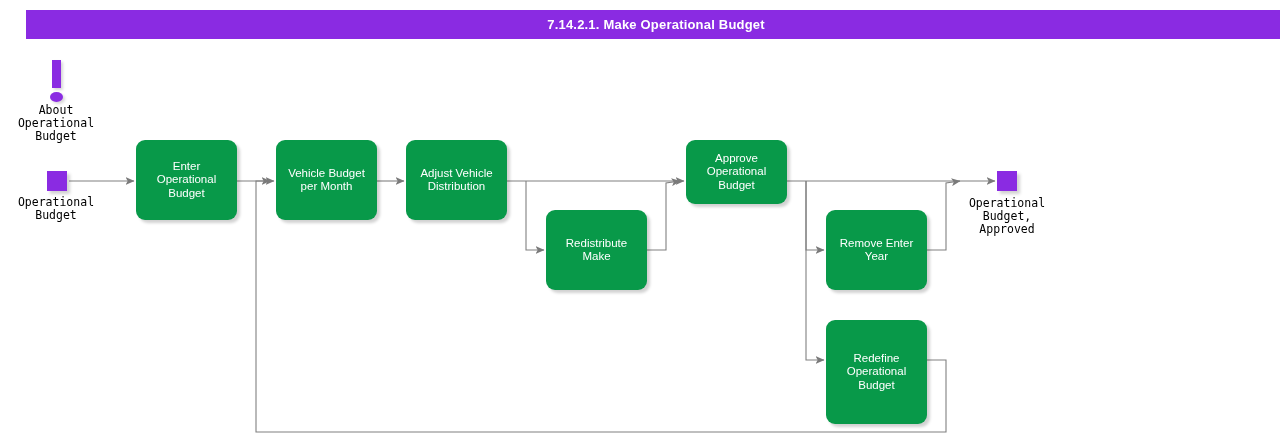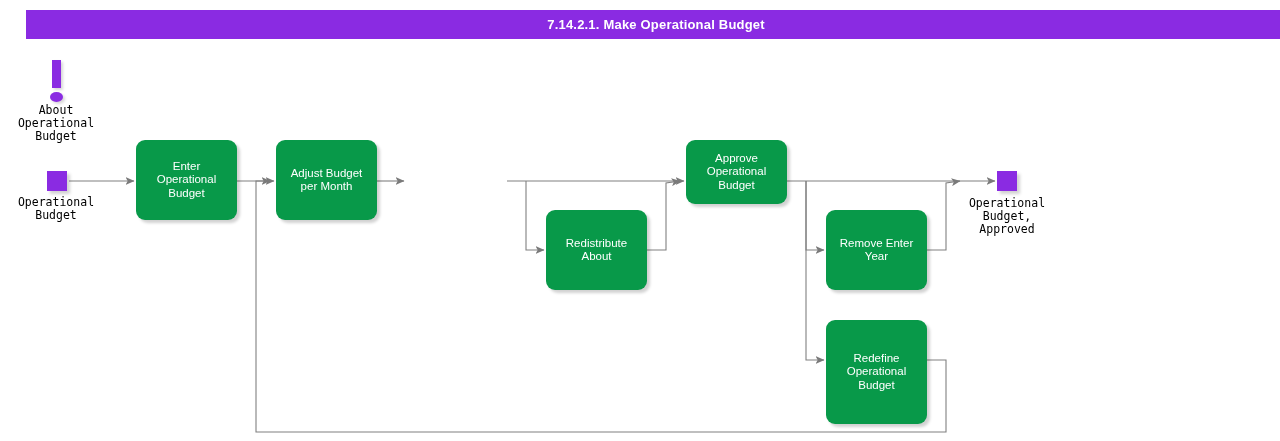--- a/index.html
+++ b/index.html
@@ -131,26 +131,28 @@
 
   <div class="pin" style="left:981px;top:171px;"></div>
   <div class="pin-label" style="left:934px;top:197px;width:114px;">Operational
 Budget,
 Approved</div>
 
   <div class="node" style="left:120px;top:140px;width:101px;height:80px;">Enter
 Operational
 Budget</div>
 
-  <div class="node" style="left:260px;top:140px;width:101px;height:80px;">Adjust Budget
+  <div class="node" style="left:260px;top:140px;width:101px;height:80px;">Vehicle Budget
 per Month</div>
 
+  <div class="node" style="left:390px;top:140px;width:101px;height:80px;">Adjust Vehicle
+Distribution</div>
 
   <div class="node" style="left:530px;top:210px;width:101px;height:80px;">Redistribute
-About</div>
+Make</div>
 
   <div class="node" style="left:670px;top:140px;width:101px;height:64px;">Approve
 Operational
 Budget</div>
 
   <div class="node" style="left:810px;top:210px;width:101px;height:80px;">Remove Enter
 Year</div>
 
   <div class="node" style="left:810px;top:320px;width:101px;height:104px;">Redefine
 Operational

